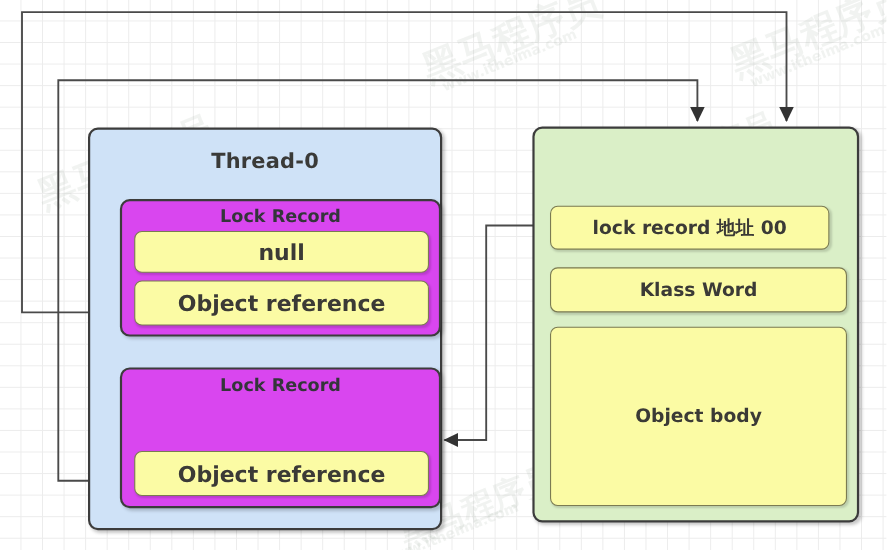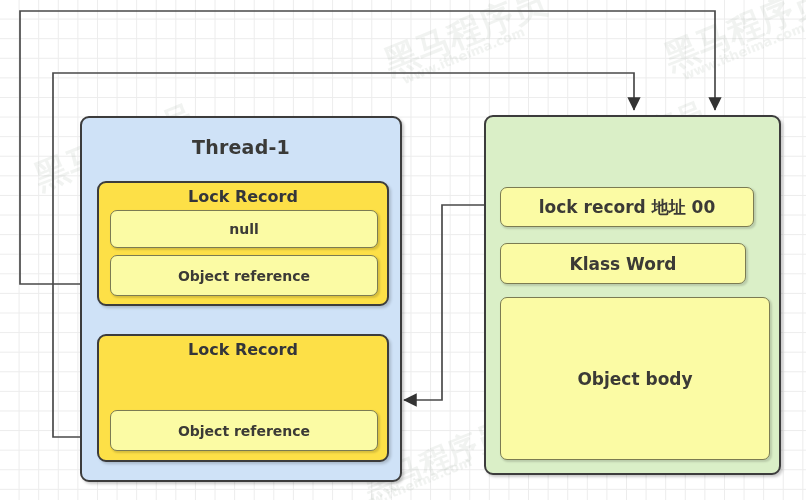--- a/index.html
+++ b/index.html
@@ -64,24 +64,25 @@
     color: #3a3a38;
     letter-spacing: 0.2px;
   }
 
   .thread-panel { background: #cfe2f7; }
   .object-panel { background: #daefc7; }
 
   .lock-record {
     position: absolute;
     box-sizing: border-box;
-    background: #fde047;
+    background: #d946ef;
     border: 2px solid #3c3c3c;
     border-radius: 9px;
     box-shadow: 2px 2px 3px rgba(0,0,0,0.18);
+    margin-left: 12px;
   }
   .lock-title {
     position: absolute;
     left: 0; right: 0;
     top: 4px;
     text-align: center;
     font-weight: 700;
     font-size: 16px;
     color: #34353a;
   }
@@ -89,21 +90,21 @@
   .slot {
     position: absolute;
     box-sizing: border-box;
     background: #fbfba4;
     border: 1.6px solid #7b7b52;
     border-radius: 7px;
     display: flex;
     align-items: center;
     justify-content: center;
     font-weight: 700;
-    font-size: 14px;
+    font-size: 20px;
     color: #3b3a36;
     box-shadow: 1.5px 1.5px 2px rgba(0,0,0,0.15);
   }
   .slot.big { font-size: 17px; }
 </style>
 </head>
 <body>
 
 <div id="canvas">
 
@@ -127,34 +128,34 @@
     </defs>
 
     <path d="M 107,284 L 20,284 L 20,11 L 715,11 L 715,110" fill="none" stroke="#4a4a4a" stroke-width="1.7" marker-end="url(#arrow)"></path>
 
     <path d="M 107,437 L 53,437 L 53,73 L 634,73 L 634,110" fill="none" stroke="#4a4a4a" stroke-width="1.7" marker-end="url(#arrow)"></path>
 
     <path d="M 485,205 L 442,205 L 442,400 L 404,400" fill="none" stroke="#4a4a4a" stroke-width="1.7" marker-end="url(#arrow)"></path>
   </svg>
 
   <div class="panel thread-panel" style="left:80px; top:116px; width:322px; height:366px;">
-    <div class="panel-title" style="top:18px;">Thread-1</div>
+    <div class="panel-title" style="top:18px;">Thread-0</div>
 
     <div class="lock-record" style="left:15px; top:63px; width:292px; height:125px;">
       <div class="lock-title">Lock Record</div>
       <div class="slot" style="left:11px; top:27px; width:268px; height:38px;">null</div>
       <div class="slot" style="left:11px; top:72px; width:268px; height:41px;">Object reference</div>
     </div>
 
     <div class="lock-record" style="left:15px; top:216px; width:292px; height:128px;">
       <div class="lock-title">Lock Record</div>
       <div class="slot" style="left:11px; top:74px; width:268px; height:41px;">Object reference</div>
     </div>
   </div>
 
   <div class="panel object-panel" style="left:484px; top:115px; width:297px; height:360px;">
 
     <div class="slot big" style="left:14px; top:70px; width:254px; height:40px;">lock record 地址 00</div>
-    <div class="slot big" style="left:14px; top:126px; width:246px; height:41px;">Klass Word</div>
+    <div class="slot big" style="left:14px; top:126px; width:270px; height:41px;">Klass Word</div>
     <div class="slot big" style="left:14px; top:180px; width:270px; height:163px;">Object body</div>
   </div>
 
 </div>
 
 </body></html>

